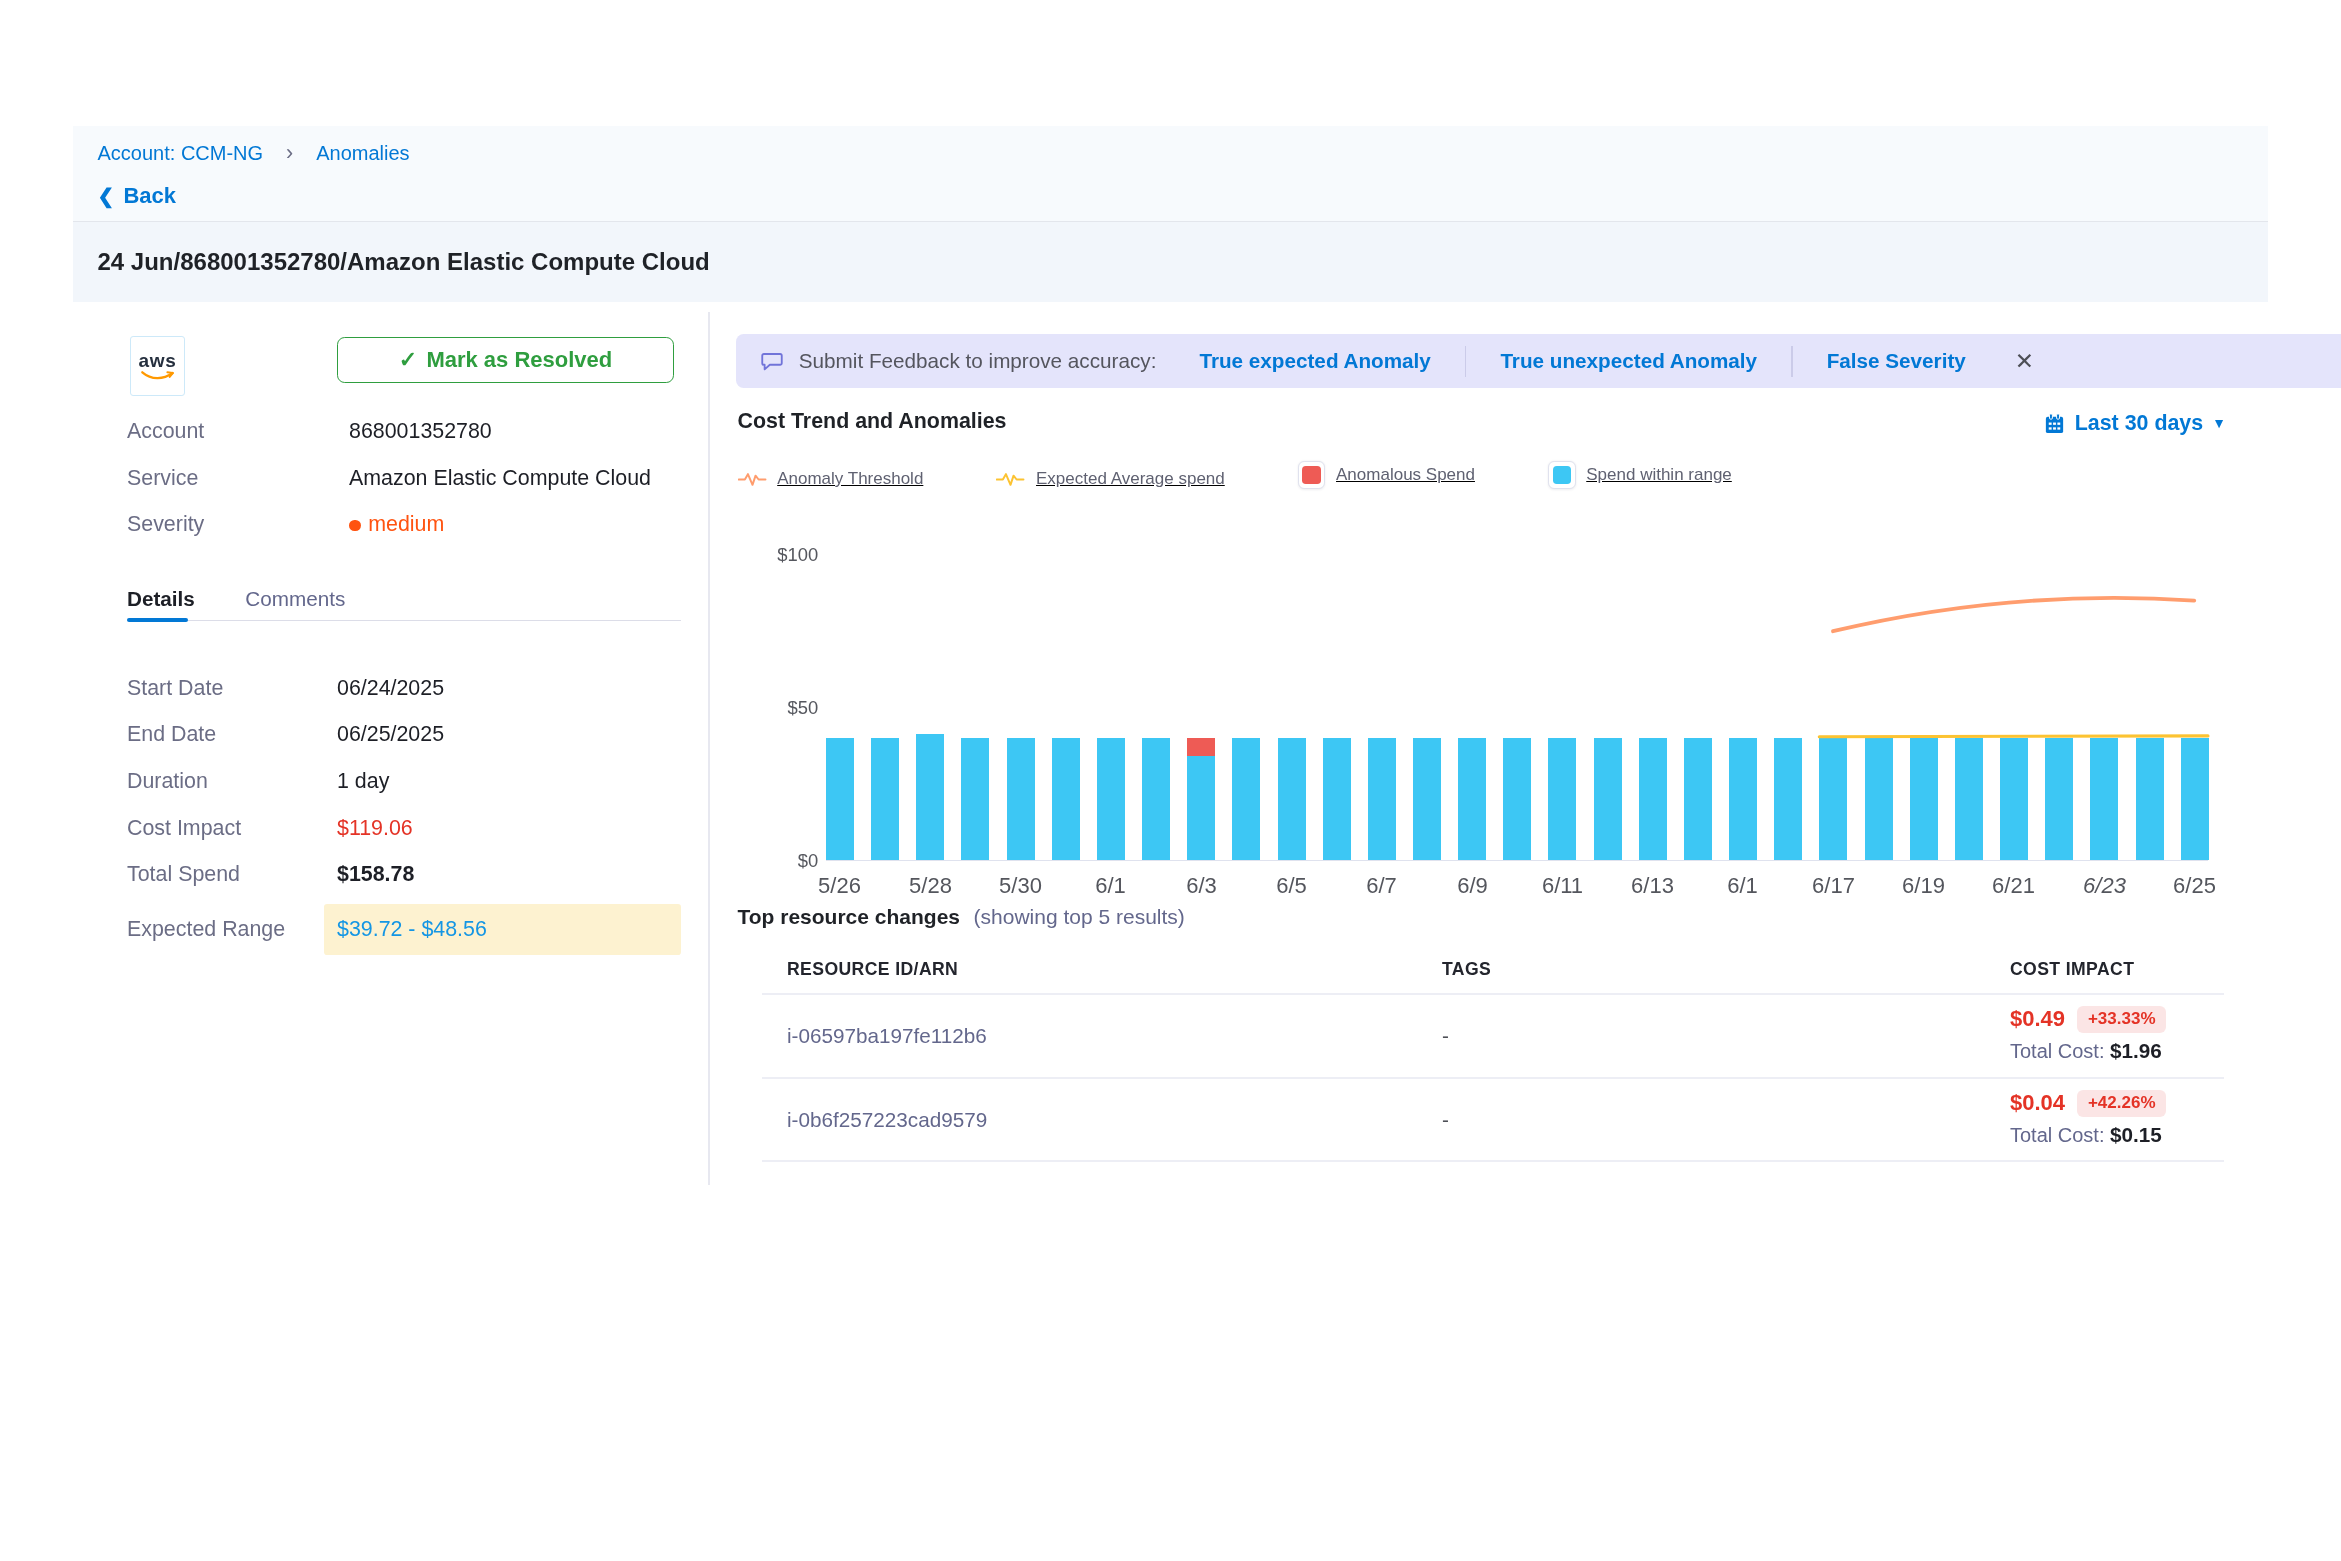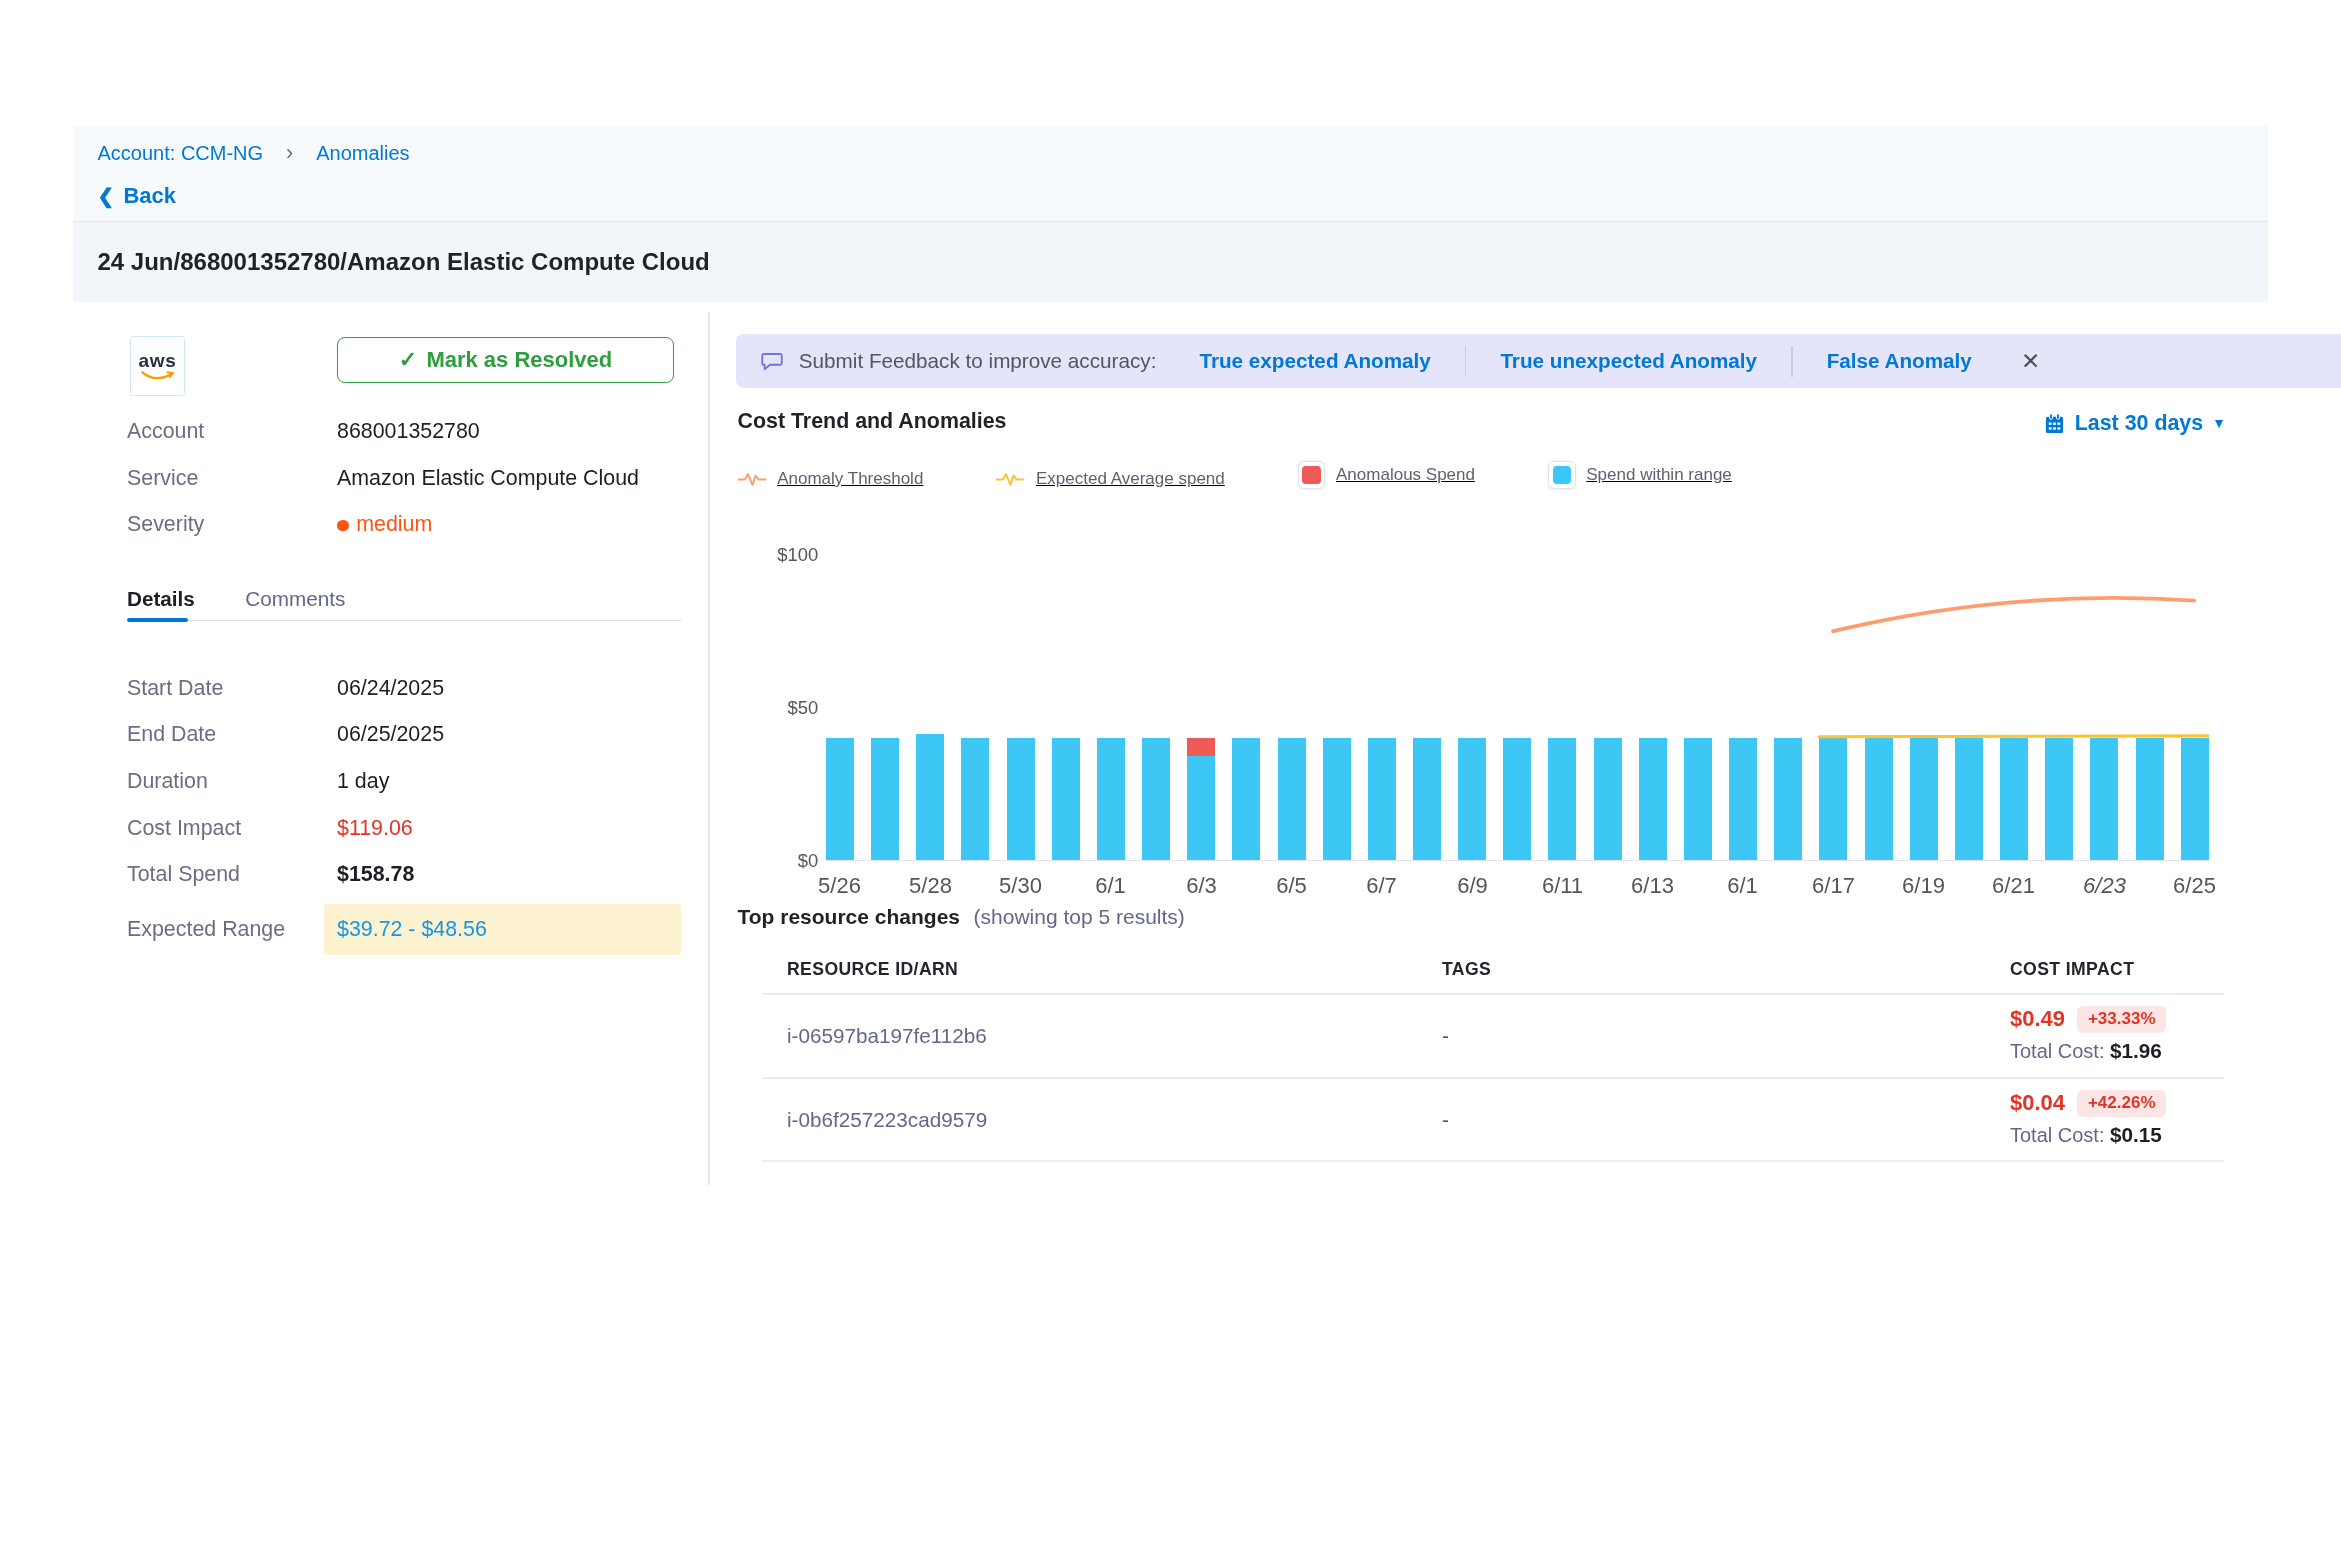--- a/index.html
+++ b/index.html
@@ -17,21 +17,21 @@
 
   
   .bodywrap { position:relative; background:#ffffff; height:911px; }
   .vdivider { position:absolute; left:635px; top:9.2px; width:1.5px; height:873px; background:#e7e8f0; }
 
   
   .left-panel { position:absolute; left:54px; top:0; width:554px; }
   .aws-box { position:absolute; left:3.1px; top:34px; width:55px; height:60px; background:#fff; border:1.5px solid #cde9f9; border-radius:3.1px; display:flex; flex-direction:column; align-items:center; justify-content:center; }
   .aws-word { font-size:19px; font-weight:bold; color:#252f3e; letter-spacing:0.8px; line-height:1; }
   .resolve-btn { position:absolute; left:210px; top:35px; width:337px; height:46px; background:#fff; border:1.5px solid #2f9e3f; border-radius:7.7px; color:#2f9e3f; font-size:22px; font-weight:bold; display:flex; align-items:center; justify-content:center; gap:9.2px; cursor:pointer; }
-  .kv-row { position:absolute; left:0; width:554px; display:flex; font-size:21.4px; }
+  .kv-row { position:absolute; left:0; width:554px; display:flex; font-size:21.4px;gap:12px; }
   .kv-label { width:210px; color:#6b6d85; }
   .kv-value { color:#1d1f26; }
   .sev-dot { display:inline-block; width:11.5px; height:11.5px; border-radius:50%; background:#ff5310; margin-right:7.7px; }
   .sev-text { color:#ff5310; }
 
   .tabs { position:absolute; left:0; top:285px; width:554px; border-bottom:1.5px solid #dcdde8; height:34px; }
   .tab { display:inline-block; font-size:20.7px; margin-right:47px; color:#63678c; cursor:pointer; }
   .tab.active { color:#1d1f26; font-weight:bold; }
   .tab-underline { position:absolute; left:0; top:31px; width:61px; height:3.8px; background:#0278d5; border-radius:2.3px; }
 
@@ -174,21 +174,21 @@
 
       <div class="feedback-bar">
         <svg width="26" height="26" viewBox="0 0 24 24" fill="none">
           <path d="M4.5 5.5 h15 a1.5 1.5 0 0 1 1.5 1.5 v7 a1.5 1.5 0 0 1 -1.5 1.5 h-9.5 l-4.8 4.2 v-4.2 h-0.7 a1.5 1.5 0 0 1 -1.5 -1.5 v-7 a1.5 1.5 0 0 1 1.5 -1.5 z" stroke="#7174d9" stroke-width="1.7" stroke-linejoin="round"></path>
         </svg>
         <span class="fb-prompt">Submit Feedback to improve accuracy:</span>
         <span class="fb-link first">True expected Anomaly</span>
         <span class="fb-sep"></span>
         <span class="fb-link">True unexpected Anomaly</span>
         <span class="fb-sep"></span>
-        <span class="fb-link">False Anomaly</span>
+        <span class="fb-link">False Severity</span>
         <span class="fb-close">✕</span>
       </div>
 
       <div class="section-title">Cost Trend and Anomalies</div>
 
       <div class="datefilter">
         <svg width="23" height="23" viewBox="0 0 24 24">
           <rect x="3" y="5" width="18" height="17" rx="2" fill="#0278d5"></rect>
           <rect x="6.8" y="2" width="3" height="5.5" rx="1.2" fill="#0278d5" stroke="#ffffff" stroke-width="1"></rect>
           <rect x="14.2" y="2" width="3" height="5.5" rx="1.2" fill="#0278d5" stroke="#ffffff" stroke-width="1"></rect>

